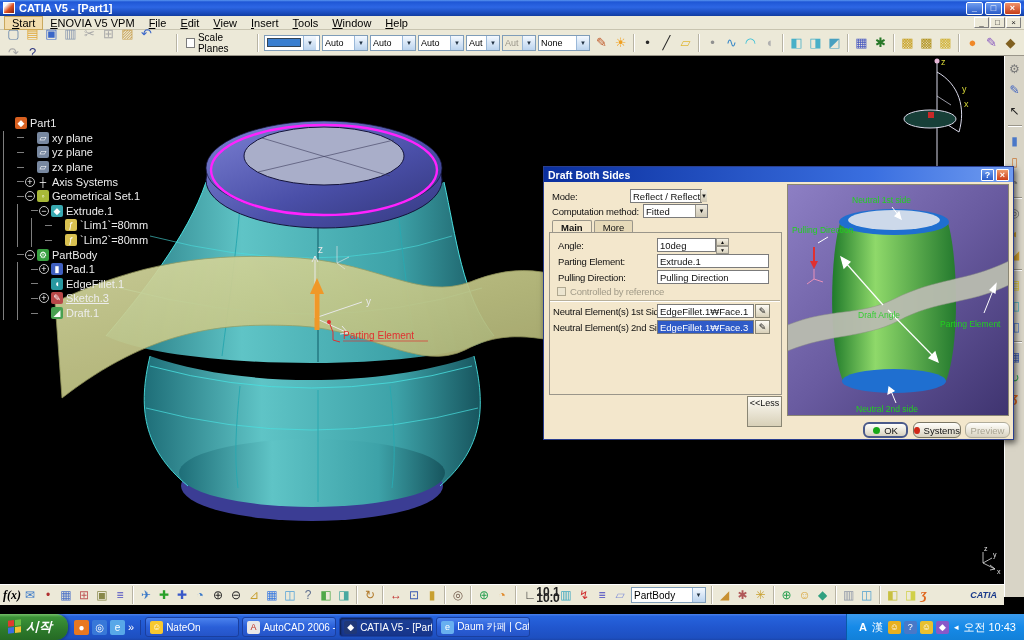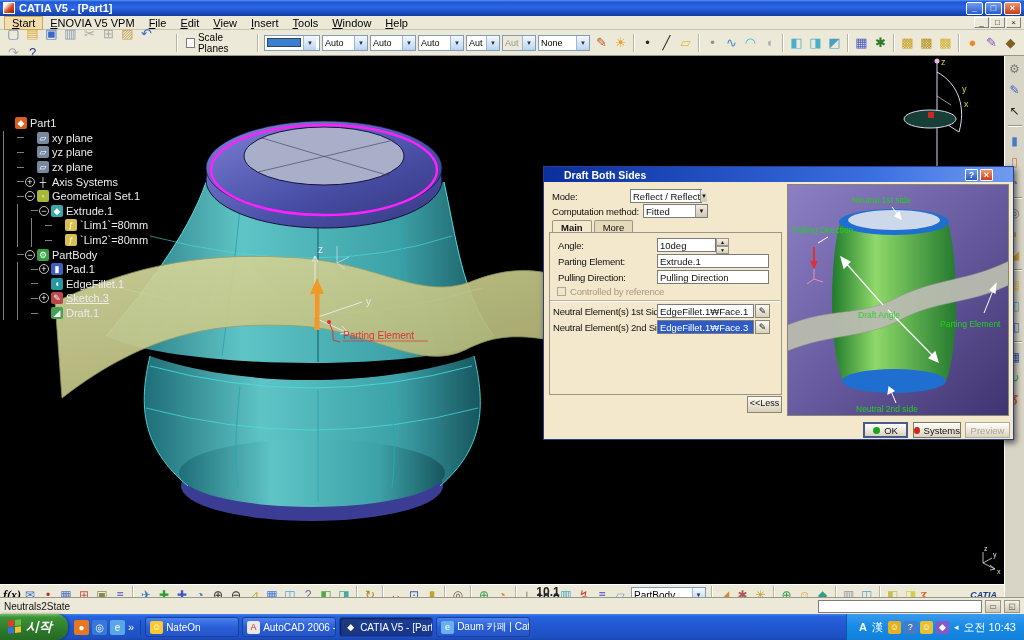--- a/index.html
+++ b/index.html
@@ -56,21 +56,21 @@
   .exp { width:10px; height:10px; min-width:10px; border:1px solid #c6c6c6; border-radius:50%; background:#000;
     color:#fff; font-size:9px; line-height:8px; text-align:center; margin-right:2px; }
   .exp.blank { border:none; background:transparent; }
   .ti { width:12px; height:12px; min-width:12px; border-radius:2px; margin-right:3px; display:flex; align-items:center; justify-content:center; font-size:9px; color:#fff; }
   .trow .lbl.sel { text-decoration:underline; }
 
   
   #dialog { position:absolute; left:543px; top:166px; width:471px; height:274px; background:#f3e7cc;
     border:1px solid #2a3f8f; box-shadow:2px 3px 6px rgba(0,0,0,.6); }
   #dlg-title { height:15px; background:linear-gradient(90deg,#0a2f9e,#3a6fe0 70%,#6f9bf0);
-    color:#fff; font-size:10.5px; font-weight:bold; display:flex; align-items:center; padding:0 20px; }
+    color:#fff; font-size:10.5px; font-weight:bold; display:flex; align-items:center; padding:0 4px; }
   #dlg-title .dbtns { margin-left:auto; display:flex; gap:2px; }
   .dbtn { width:13px; height:12px; font-size:9px; line-height:11px; text-align:center; color:#fff; font-weight:bold; border:1px solid #fff; border-radius:1px; }
   .dbtn.help { background:linear-gradient(#6f9df0,#2a5cc8); }
   .dbtn.close { background:linear-gradient(#f09a6a,#cc3d18); }
   #dlg-body { position:relative; width:100%; height:259px; font-size:9.5px; color:#111; }
   .dl { position:absolute; white-space:nowrap; letter-spacing:-0.2px; }
   .din { position:absolute; height:14px; background:#fff; border:1px solid #7b7b7b; font-size:9.5px; font-family:"Liberation Sans",sans-serif; padding:4px 2px; color:#111; }
   .din.sel { background:#2f5bc8; color:#fff; }
   .dcombo { position:absolute; height:14px; background:#fff; border:1px solid #7b7b7b; display:flex; align-items:center; font-size:9.5px; }
   .dcombo .val { flex:1; padding-left:2px; white-space:nowrap; }
@@ -79,26 +79,26 @@
   .spin span { flex:1; background:linear-gradient(#f6f2e6,#d6cfba); border:1px solid #9a968a; font-size:5px; line-height:6px; text-align:center; }
   #dlg-tabs { position:absolute; left:8px; top:38px; display:flex; }
   .dtab { border:1px solid #9a968a; border-bottom:none; padding:0 8px; height:13px; line-height:13px; background:#e6d9b8; margin-right:2px; border-radius:2px 2px 0 0; }
   .dtab.active { background:#f3e7cc; height:14px; font-weight:bold; }
   #dlg-group { position:absolute; left:5px; top:50px; width:233px; height:163px; border:1px solid #9a968a; background:#f3e7cc; }
   .ddiv { position:absolute; left:6px; width:230px; border-top:1px solid #b8b09a; border-bottom:1px solid #fff; }
   .dl.gray { color:#a09a88; }
   .dcb { position:absolute; width:9px; height:9px; border:1px solid #b0a890; background:#ece5d0; }
   .selbtn { position:absolute; width:15px; height:14px; background:linear-gradient(#fdfbf4,#d8d0b8); border:1px solid #8a8674;
     font-size:9px; text-align:center; line-height:13px; }
-  .xpbtn { position:absolute; height:16px; background:linear-gradient(#fefefb,#e9e5d8 60%,#d8d2c0); border:1px solid #7a7664; border-radius:0;
+  .xpbtn { position:absolute; height:16px; background:linear-gradient(#fefefb,#e9e5d8 60%,#d8d2c0); border:1px solid #7a7664; border-radius:6px;
     font-size:9.5px; display:flex; align-items:center; justify-content:center; gap:4px; color:#111; }
   .xpbtn .dot { width:7px; height:7px; border-radius:50%; }
   .xpbtn.default { border:2px solid #4a5a8a; }
   .xpbtn.disabled { color:#a8a492; border-color:#b0ac9a; }
-  #dlg-less { position:absolute; left:203px; top:214px; width:35px; height:17px; background:linear-gradient(#fdfbf4,#d8d0b8);
+  #dlg-less { position:absolute; left:203px; top:214px; width:35px; height:31px; background:linear-gradient(#fdfbf4,#d8d0b8);
     border:1px solid #8a8674; font-size:9px; text-align:center; line-height:12px; }
   #dlg-preview { position:absolute; left:243px; top:2px; width:222px; height:232px; border:1px solid #8a8674; }
 
   
   #bottom-toolbar { position:absolute; top:584px; left:0; width:1004px; height:21px; background:#ece9d8;
     border-top:1px solid #fff; display:flex; align-items:center; padding:0 3px; gap:1px; }
   #bottom-toolbar .tbi { width:18px; height:18px; font-size:12px; }
   .fx { font-style:italic; font-family:"Liberation Serif",serif; font-size:10px; font-weight:bold; }
   .num2 { font-size:6px; line-height:6px; text-align:left; color:#222; font-weight:bold; }
   #pb-combo { width:112px; }
@@ -634,26 +634,20 @@
         <span class="vsep"></span>
         <span class="tbi" style="color: rgb(200, 192, 64);">◧</span>
         <span class="tbi" style="color: rgb(208, 208, 72);">◨</span>
       </span>
     <span class="catia-logo">
       <span class="sw">ʒ</span>
       <span class="nm">CATIA</span>
     </span>
   </div>
 
-  <div id="statusbar">
-    <span>Neutrals2State</span>
-    <input id="status-input" style="">
-    <span class="st-btn">▭</span>
-    <span class="st-btn">◱</span>
-  </div>
 
   <div id="taskbar">
     <span id="start-btn">
       <span class="flag">
           <span></span>
           <span></span>
           <span></span>
           <span></span>
         </span>
       <span>시작</span>

